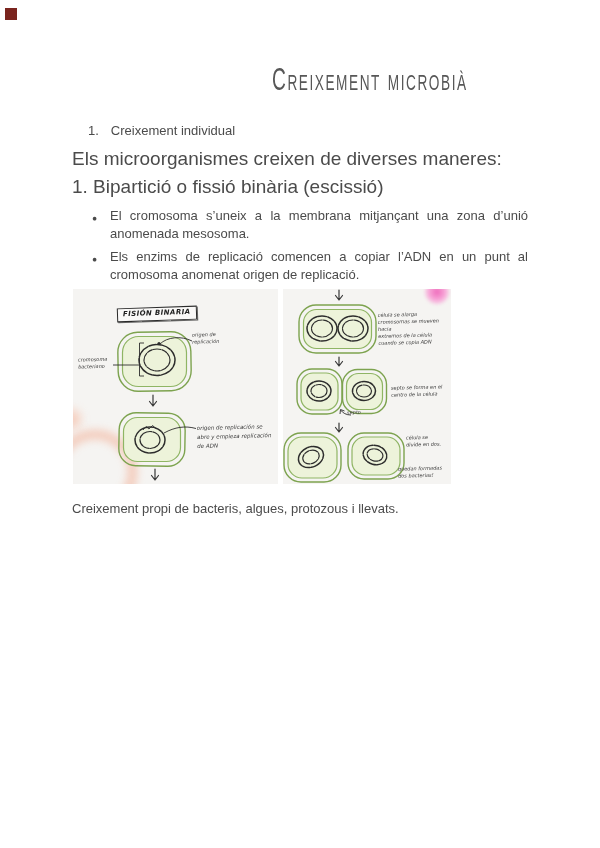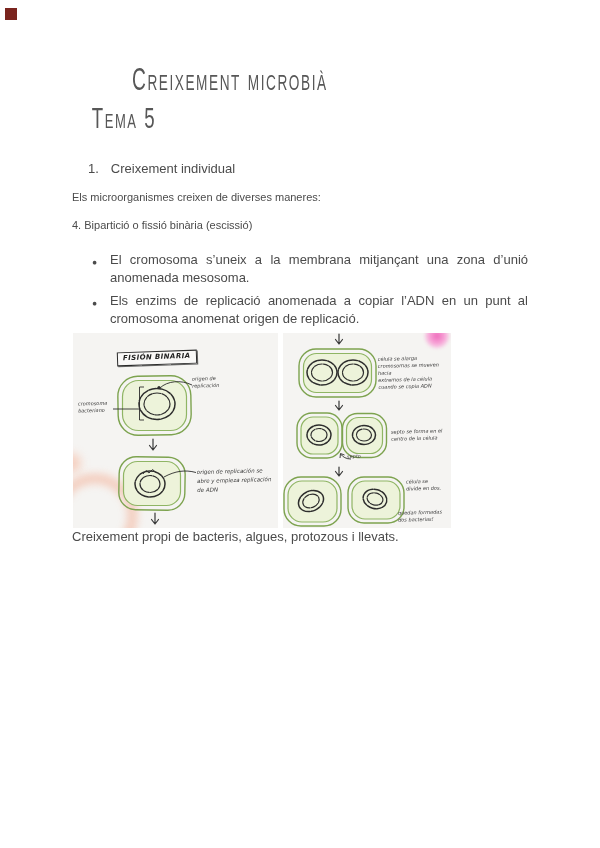--- a/index.html
+++ b/index.html
@@ -20,33 +20,33 @@
     width:600px;height:848px;position:relative;overflow:hidden;
     font-family:"Liberation Sans",sans-serif;
     color:var(--page_text);
   }
   .corner-square{
     position:absolute;left:5px;top:8px;width:12px;height:12px;
     background:var(--corner_square);
   }
   .content{padding:62px 72px 0 72px;}
   .doc-title,.doc-subtitle{
-    text-align:left;line-height:36px;color:var(--title_text);
+    text-align:right;line-height:36px;color:var(--title_text);
     font-weight:400;white-space:nowrap;
   }
   .doc-title{font-size:31px;}
   .doc-subtitle{font-size:30px;margin-top:2px;}
   .t-inner{
     display:inline-block;transform:scaleX(.62);transform-origin:center;
     letter-spacing:2.5px;font-variant:small-caps;
   }
   .numheading{margin-top:24px;padding-left:16px;font-size:13px;line-height:18px;}
   .numheading .num{margin-right:12px;}
-  .para{margin-top:10px;font-size:11px;line-height:18px;}
-  .bullets{margin-top:17px;}
+  .para{margin-top:10px;font-size:19px;line-height:18px;}
+  .bullets{margin-top:11px;}
   .bullet{
     position:relative;padding-left:38px;margin-bottom:5px;
     font-size:13px;line-height:18px;text-align:justify;
   }
   .bullet::before{
     content:"●";position:absolute;left:20px;top:2px;font-size:8.5px;
     color:var(--page_text);
   }
   
   .figure{position:relative;width:378px;height:195px;margin:5px 0 0 1px;}
@@ -92,41 +92,40 @@
   }
   .peach-blob{
     position:absolute;left:-14px;top:120px;width:22px;height:20px;
     background:#f6c7b4;border-radius:50%;filter:blur(5px);opacity:.8;
   }
   .pink-dot{
     position:absolute;left:141px;top:-10px;width:26px;height:26px;
     background:radial-gradient(circle,var(--pink_accent) 0%,#f7a8d8 45%,rgba(249,196,228,0) 75%);
     filter:blur(1.5px);border-radius:50%;
   }
-  .closing{margin-top:0;font-size:13px;line-height:18px;}
+  .closing{margin-top:16px;font-size:13px;line-height:18px;}
 </style>
 </head>
 <body>
 
 <div class="corner-square"></div>
 
 <div class="content">
 
   <h1 class="doc-title"><span class="t-inner">Creixement microbià</span></h1>
-  <h2 class="doc-subtitle"><span class="t-inner">Tema 5</span></h2>
 
   <p class="numheading"><span class="num">1.</span><span>Creixement individual</span></p>
 
   <p class="para">Els microorganismes creixen de diverses maneres:</p>
 
-  <p class="para">4. Bipartició o fissió binària (escissió)</p>
+  <p class="para">1. Bipartició o fissió binària (escissió)</p>
 
   <div class="bullets">
     <div class="bullet">El cromosoma s’uneix a la membrana mitjançant una zona d’unió anomenada mesosoma.</div>
-    <div class="bullet">Els enzims de replicació anomenada a copiar l’ADN en un punt al cromosoma anomenat origen de replicació.</div>
+    <div class="bullet">Els enzims de replicació comencen a copiar l’ADN en un punt al cromosoma anomenat origen de replicació.</div>
   </div>
 
   <div class="figure">
 
     <div class="panel panel-left">
       <div class="peach-blob"></div>
       <div class="peach-ring"></div>
       <svg width="205" height="195" viewBox="0 0 205 195">
 
         <g>

